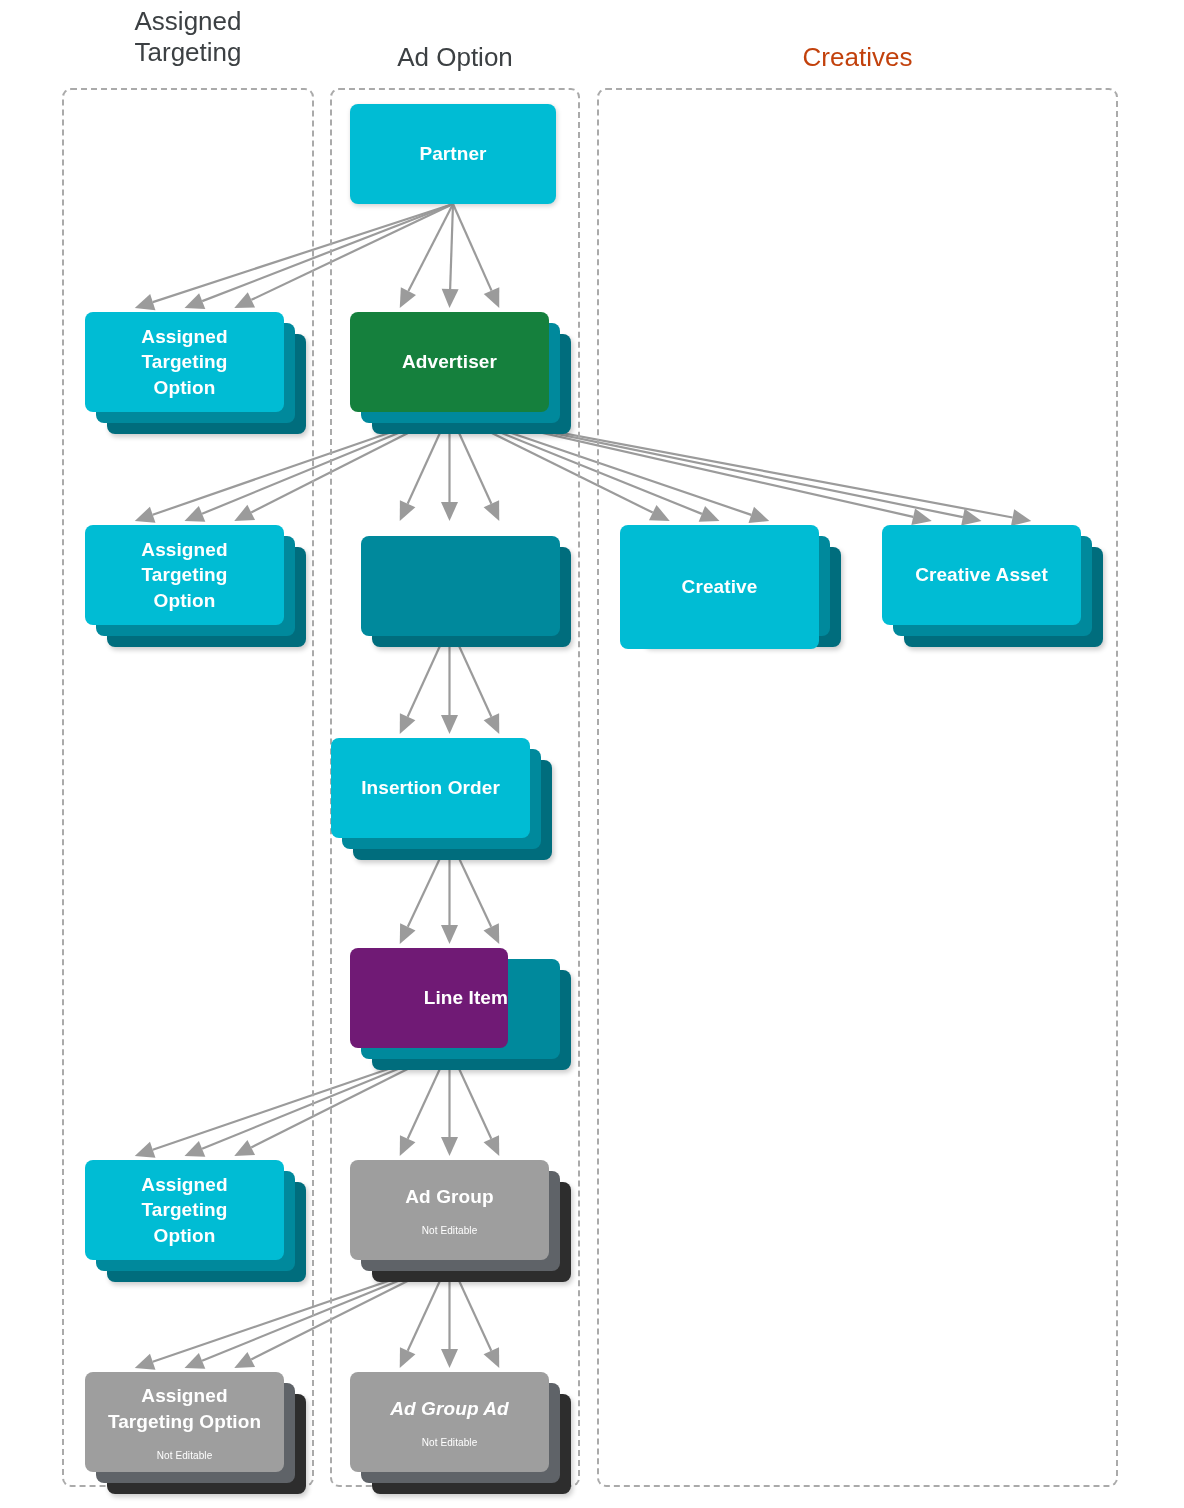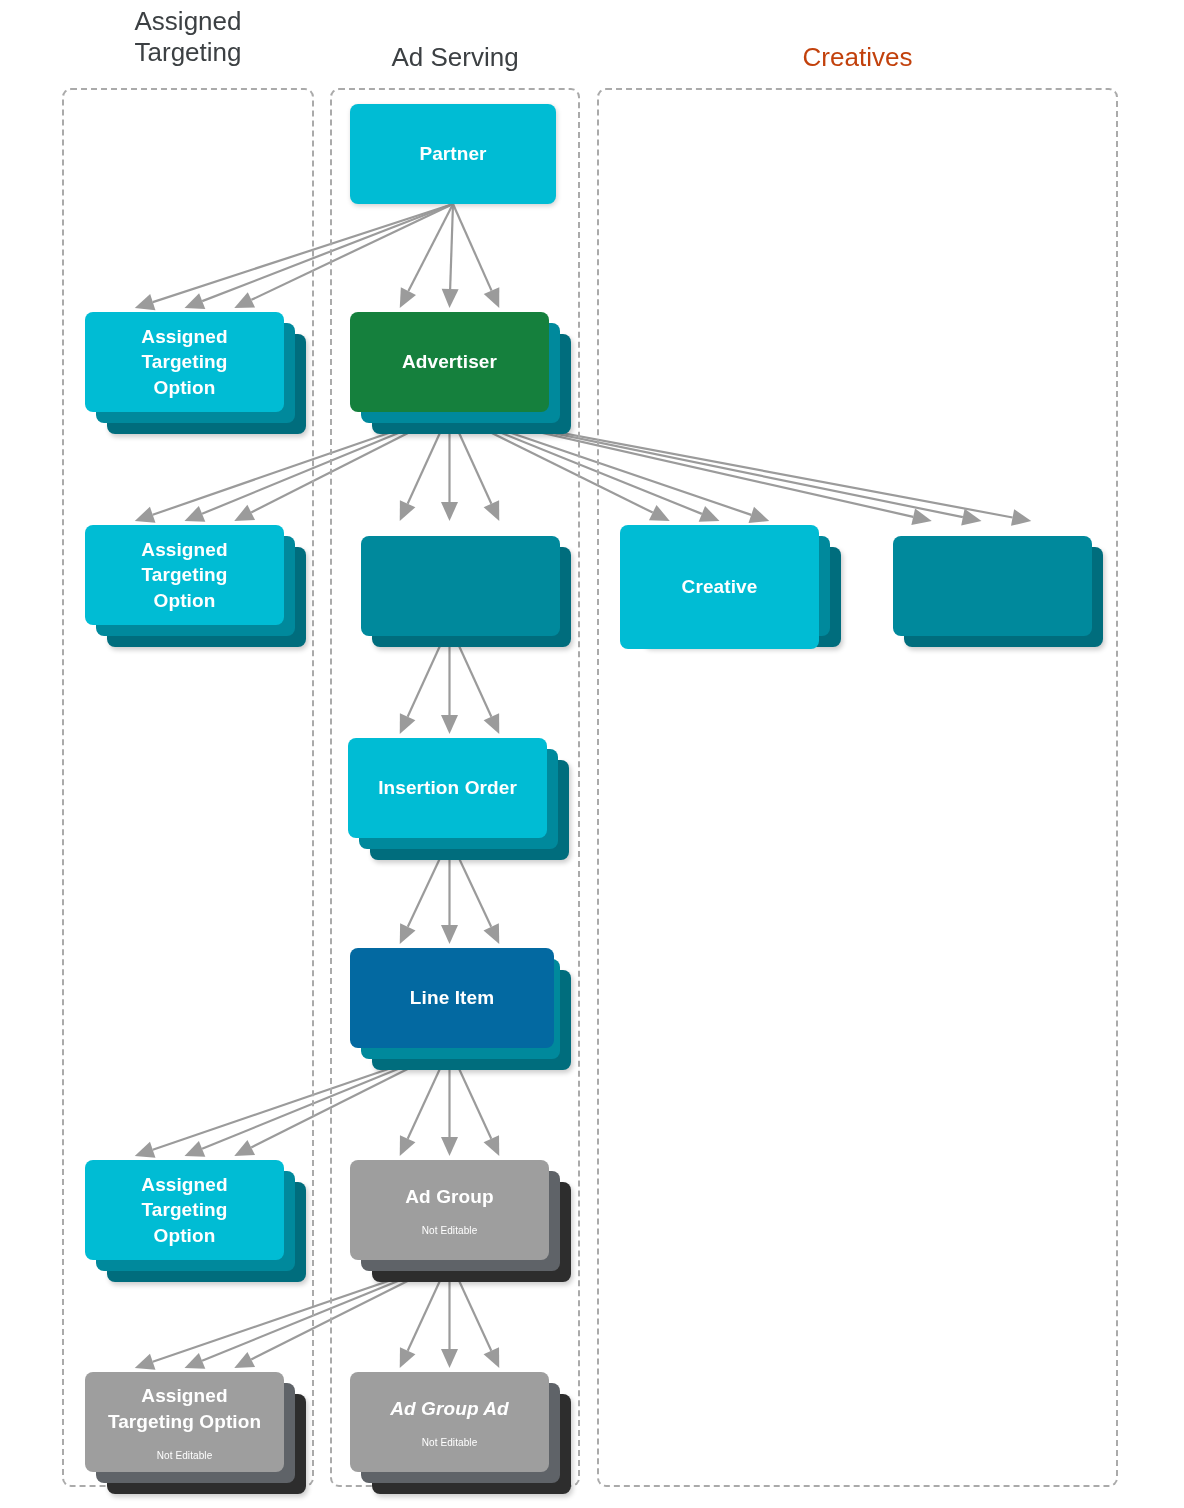--- a/index.html
+++ b/index.html
@@ -167,21 +167,21 @@
         <polygon points="399.75,1368 399.97916917404535,1347.186603316862 415.4197050840375,1354.2992575902147" fill="#9b9b9b"></polygon>
         <line x1="449.5" y1="1260" x2="449.5" y2="1349" stroke="#9b9b9b" stroke-width="2.2"></line>
         <polygon points="449.5,1368 441,1349 458,1349" fill="#9b9b9b"></polygon>
         <line x1="449.5" y1="1260" x2="491.3005628709586" y2="1350.7429304535383" stroke="#9b9b9b" stroke-width="2.2"></line>
         <polygon points="499.25,1368 483.5802949159625,1354.2992575902147 499.02083082595465,1347.186603316862" fill="#9b9b9b"></polygon>
       </g>
     </svg>
   <div id="headers">
       <div class="col-header" style="left: 62px; top: 6px; width: 252px; color: rgb(60, 64, 67);">Assigned
 Targeting</div>
-      <div class="col-header" style="left: 330px; top: 42px; width: 250px; color: rgb(60, 64, 67);">Ad Serving</div>
+      <div class="col-header" style="left: 330px; top: 42px; width: 250px; color: rgb(60, 64, 67);">Ad Option</div>
       <div class="col-header" style="left: 597px; top: 42px; width: 521px; color: #c2410c;">Creatives</div>
     </div>
   <div id="colboxes">
       <div class="col-box" style="left: 62px; top: 88px; width: 252px; height: 1399px; border-color: rgb(170, 170, 170);"></div>
       <div class="col-box" style="left: 330px; top: 88px; width: 250px; height: 1399px; border-color: rgb(170, 170, 170);"></div>
       <div class="col-box" style="left: 597px; top: 88px; width: 521px; height: 1399px; border-color: rgb(170, 170, 170);"></div>
     </div>
   <div id="nodes">
       <div class="node" style="left: 350px; top: 104px; width: 228px; height: 122px;">
         <div class="face single-face" style="width: 206px; height: 100px; background: rgb(0, 188, 212);">
@@ -220,32 +220,35 @@
       <div class="node" style="left: 620px; top: 525px; width: 221px; height: 122px;">
         <div class="layer l3" style="left: 22px; top: 22px; width: 199px; height: 100px; background: rgb(0, 109, 125);"></div>
         <div class="layer" style="left: 11px; top: 11px; width: 199px; height: 100px; background: rgb(0, 137, 156);"></div>
         <div class="face" style="width: 199px; height: 124px; background: rgb(0, 188, 212);">
           <div class="title" style="white-space: pre-line;">Creative</div>
         </div>
       </div>
       <div class="node" style="left: 882px; top: 525px; width: 221px; height: 122px;">
         <div class="layer l3" style="left: 22px; top: 22px; width: 199px; height: 100px; background: rgb(0, 109, 125);"></div>
         <div class="layer" style="left: 11px; top: 11px; width: 199px; height: 100px; background: rgb(0, 137, 156);"></div>
-      </div>
-      <div class="node" style="left: 348px; top: 738px; width: 211px; height: 122px;">
+        <div class="face" style="width: 199px; height: 100px; background: rgb(0, 188, 212);">
+          <div class="title" style="white-space: pre-line;">Creative Asset</div>
+        </div>
+      </div>
+      <div class="node" style="left: 331px; top: 738px; width: 211px; height: 122px;">
         <div class="layer l3" style="left: 22px; top: 22px; width: 199px; height: 100px; background: rgb(0, 109, 125);"></div>
         <div class="layer" style="left: 11px; top: 11px; width: 199px; height: 100px; background: rgb(0, 137, 156);"></div>
         <div class="face" style="width: 199px; height: 100px; background: rgb(0, 188, 212);">
           <div class="title" style="white-space: pre-line;">Insertion Order</div>
         </div>
       </div>
       <div class="node" style="left: 350px; top: 948px; width: 221px; height: 122px;">
         <div class="layer l3" style="left: 22px; top: 22px; width: 199px; height: 100px; background: rgb(0, 109, 125);"></div>
         <div class="layer" style="left: 11px; top: 11px; width: 199px; height: 100px; background: rgb(0, 137, 156);"></div>
-        <div class="face" style="width: 204px; height: 100px; background: #0369a1;">
+        <div class="face" style="width: 158px; height: 100px; background: #701a75; align-items: flex-end;">
           <div class="title" style="white-space: pre-line;">Line Item</div>
         </div>
       </div>
       <div class="node" style="left: 85px; top: 1160px; width: 221px; height: 122px;">
         <div class="layer l3" style="left: 22px; top: 22px; width: 199px; height: 100px; background: rgb(0, 109, 125);"></div>
         <div class="layer" style="left: 11px; top: 11px; width: 199px; height: 100px; background: rgb(0, 137, 156);"></div>
         <div class="face" style="width: 199px; height: 100px; background: rgb(0, 188, 212);">
           <div class="title" style="white-space: pre-line;">Assigned
 Targeting
 Option</div>

